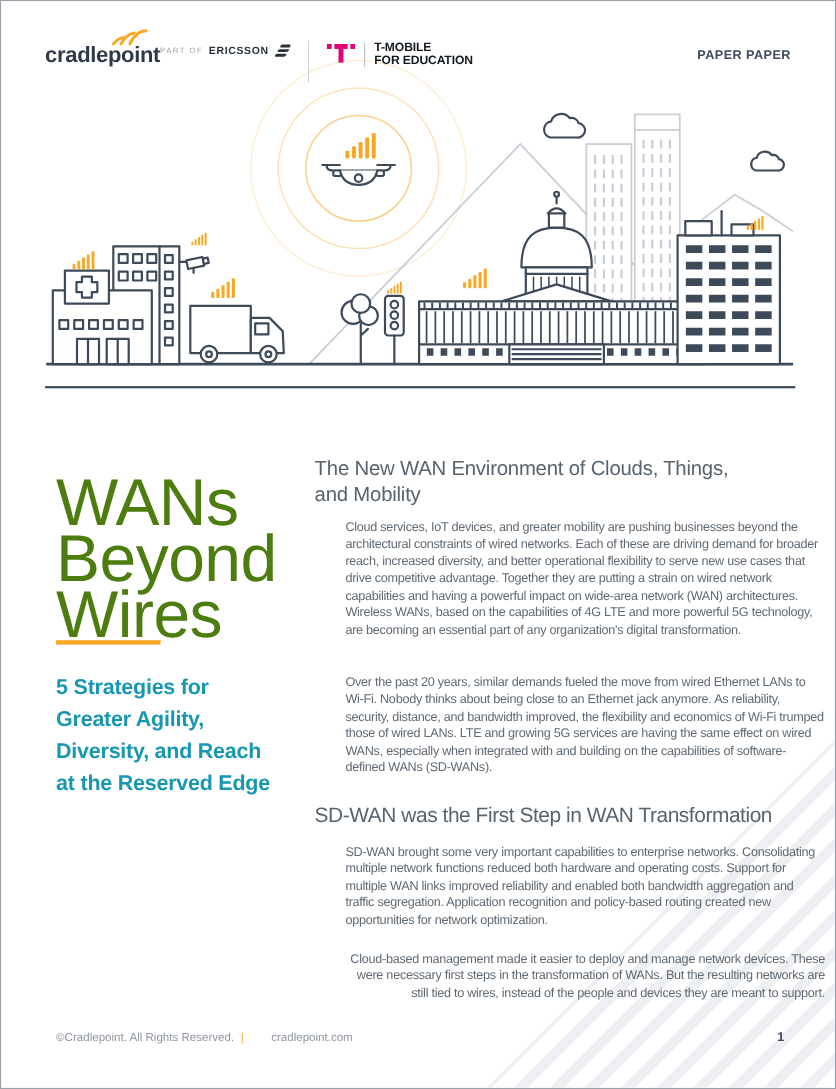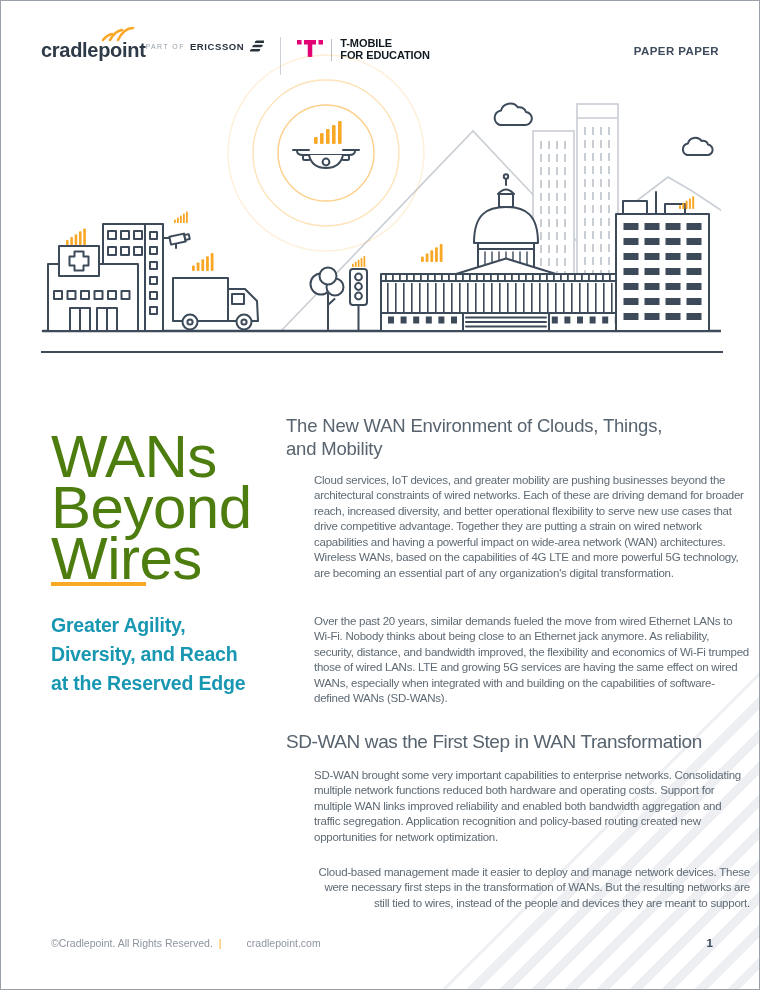--- a/index.html
+++ b/index.html
@@ -287,20 +287,21 @@
 
   <div class="separator"></div>
 
   <h1 class="main-title">
     <span>WANs</span>
     <span>Beyond</span>
     <span>Wires</span>
   </h1>
   <div class="title-rule"></div>
   <div class="subtitle">
+    <span>5 Strategies for</span>
     <span>Greater Agility,</span>
     <span>Diversity, and Reach</span>
     <span>at the Reserved Edge</span>
   </div>
 
   <h2 class="h1">
     <span>The New WAN Environment of Clouds, Things,</span>
     <span>and Mobility</span>
   </h2>
   <p class="para" id="p1">Cloud services, IoT devices, and greater mobility are pushing businesses beyond the architectural constraints of wired networks. Each of these are driving demand for broader reach, increased diversity, and better operational flexibility to serve new use cases that drive competitive advantage. Together they are putting a strain on wired network capabilities and having a powerful impact on wide-area network (WAN) architectures. Wireless WANs, based on the capabilities of 4G LTE and more powerful 5G technology, are becoming an essential part of any organization's digital transformation.</p>

